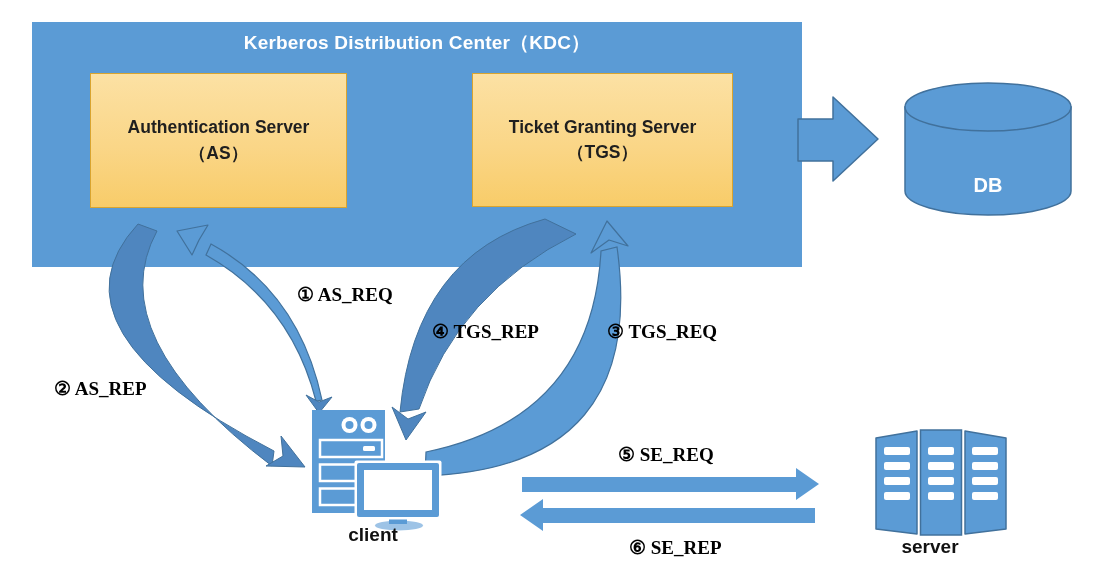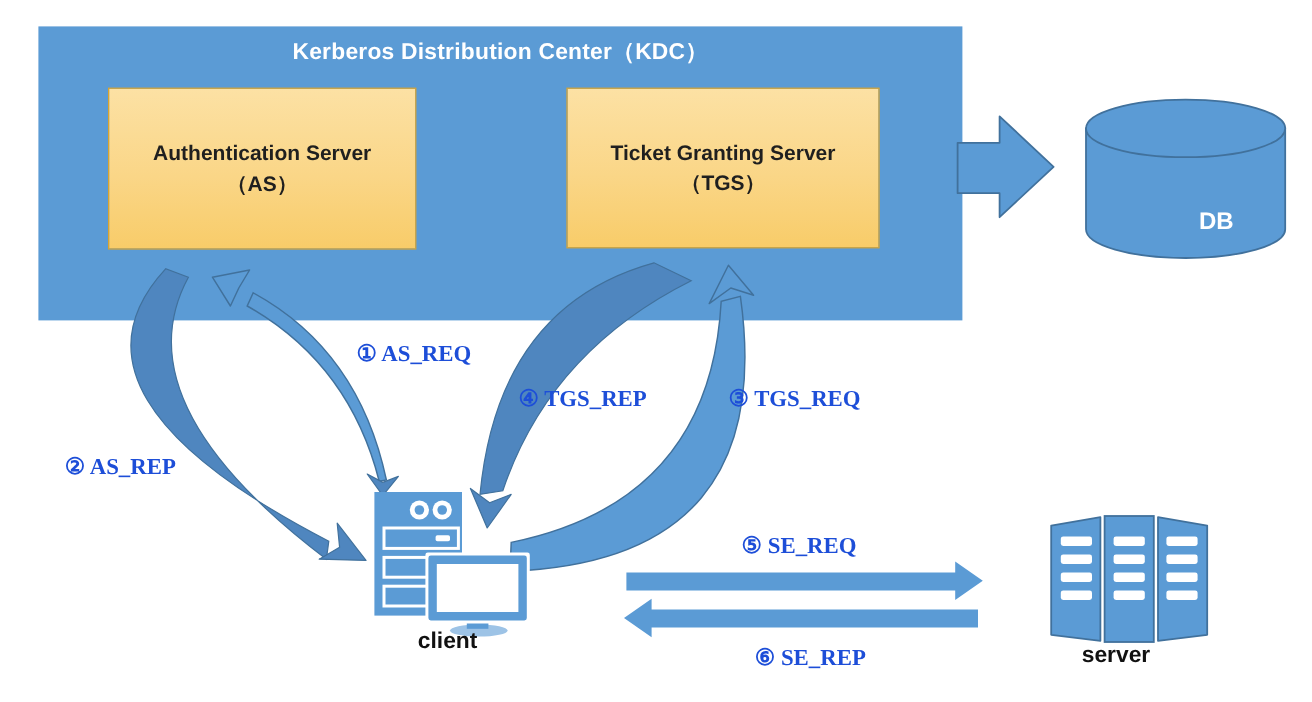--- a/index.html
+++ b/index.html
@@ -19,29 +19,29 @@
     position:absolute;
     background:linear-gradient(180deg,#FCE1A4 0%,#FAD687 55%,#F8CC69 100%);
     border:1px solid #D9A42F;
     display:flex; flex-direction:column; align-items:center; justify-content:center;
     color:#1f1f1f; font-size:17.5px; line-height:1.45; 
   }
   .as-box  { left:90px;  top:73px; width:255px; height:133px; }
   .tgs-box { left:472px; top:73px; width:259px; height:132px; }
   .overlay { position:absolute; left:0; top:0; width:1093px; height:585px; }
   .label {
-    position:absolute; white-space:nowrap; color:#1d4ed8;
+    position:absolute; white-space:nowrap; color:#000000;
     font-family:"Liberation Serif","DejaVu Serif",serif; font-size:19px;
   }
   .node-label {
     position:absolute; white-space:nowrap; color:#111111;
     font-size:19px; text-align:center;
   }
   .db-label {
-    position:absolute; color:#ffffff; font-size:20px; text-align:right;
+    position:absolute; color:#ffffff; font-size:20px; text-align:center;
   }
 </style>
 </head>
 <body>
 
 <div class="stage">
 
   <div class="kdc-box">
     <div class="kdc-title">Kerberos Distribution Center（KDC）</div>
   </div>

